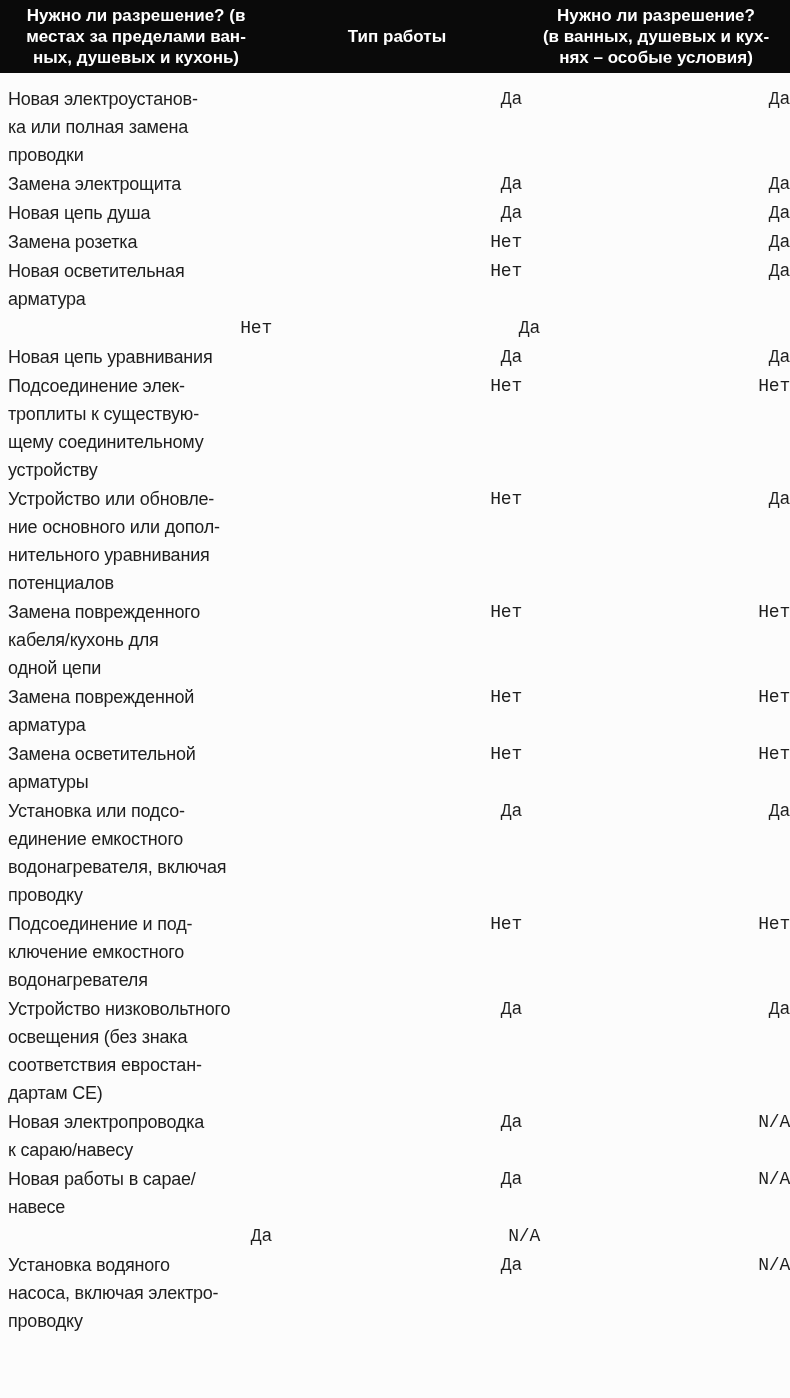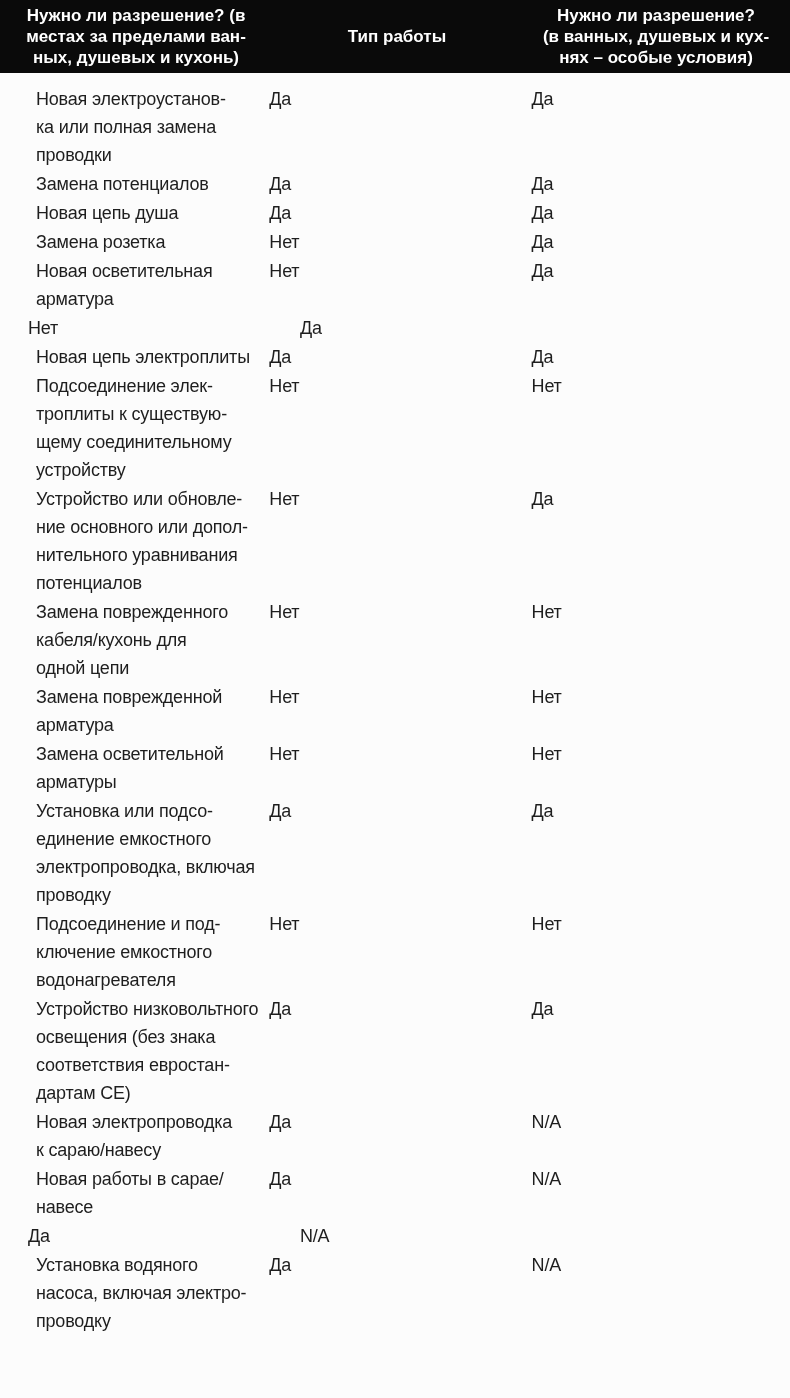--- a/index.html
+++ b/index.html
@@ -35,36 +35,36 @@
   }
   .c1 { width: 250px; }
   .c2 { width: 272px; }
   .c3 { width: 268px; }
   .tbody {
     padding-top: 12px;
   }
   .row {
     display: flex;
     margin-bottom: 1px;
-    margin-left: 28px;
   }
   .cell {
     font-size: 18px;
     line-height: 28px;
     color: #1e1e1e;
     white-space: pre-line;
     box-sizing: border-box;
     letter-spacing: -0.2px;
   }
   .cell.c1 {
     padding-left: 8px;
     text-align: left;
   }
   .cell.c2, .cell.c3 {
-    text-align: left;
+    text-align: right;
+    font-family: Liberation Mono, monospace;
   }
 </style>
 </head>
 <body>
 
 <div class="doc-table">
   <div class="thead">
     <div class="th c2">Нужно ли разрешение? (в
 местах за пределами ван-
 ных, душевых и кухонь)</div>
@@ -76,21 +76,21 @@
   <div class="tbody" id="tbody">
   <div class="row">
     <div class="cell c1">Новая электроустанов-
 ка или полная замена
 проводки</div>
     <div class="cell c2">Да</div>
     <div class="cell c3">Да</div>
   </div>
 
   <div class="row">
-    <div class="cell c1">Замена потенциалов</div>
+    <div class="cell c1">Замена электрощита</div>
     <div class="cell c2">Да</div>
     <div class="cell c3">Да</div>
   </div>
 
   <div class="row">
     <div class="cell c1">Новая цепь душа</div>
     <div class="cell c2">Да</div>
     <div class="cell c3">Да</div>
   </div>
 
@@ -106,21 +106,21 @@
     <div class="cell c2">Нет</div>
     <div class="cell c3">Да</div>
   </div>
 
   <div class="row">
     <div class="cell c2">Нет</div>
     <div class="cell c3">Да</div>
   </div>
 
   <div class="row">
-    <div class="cell c1">Новая цепь электроплиты</div>
+    <div class="cell c1">Новая цепь уравнивания</div>
     <div class="cell c2">Да</div>
     <div class="cell c3">Да</div>
   </div>
 
   <div class="row">
     <div class="cell c1">Подсоединение элек-
 троплиты к существую-
 щему соединительному
 устройству</div>
     <div class="cell c2">Нет</div>
@@ -154,21 +154,21 @@
   <div class="row">
     <div class="cell c1">Замена осветительной
 арматуры</div>
     <div class="cell c2">Нет</div>
     <div class="cell c3">Нет</div>
   </div>
 
   <div class="row">
     <div class="cell c1">Установка или подсо-
 единение емкостного
-электропроводка, включая
+водонагревателя, включая
 проводку</div>
     <div class="cell c2">Да</div>
     <div class="cell c3">Да</div>
   </div>
 
   <div class="row">
     <div class="cell c1">Подсоединение и под-
 ключение емкостного
 водонагревателя</div>
     <div class="cell c2">Нет</div>

